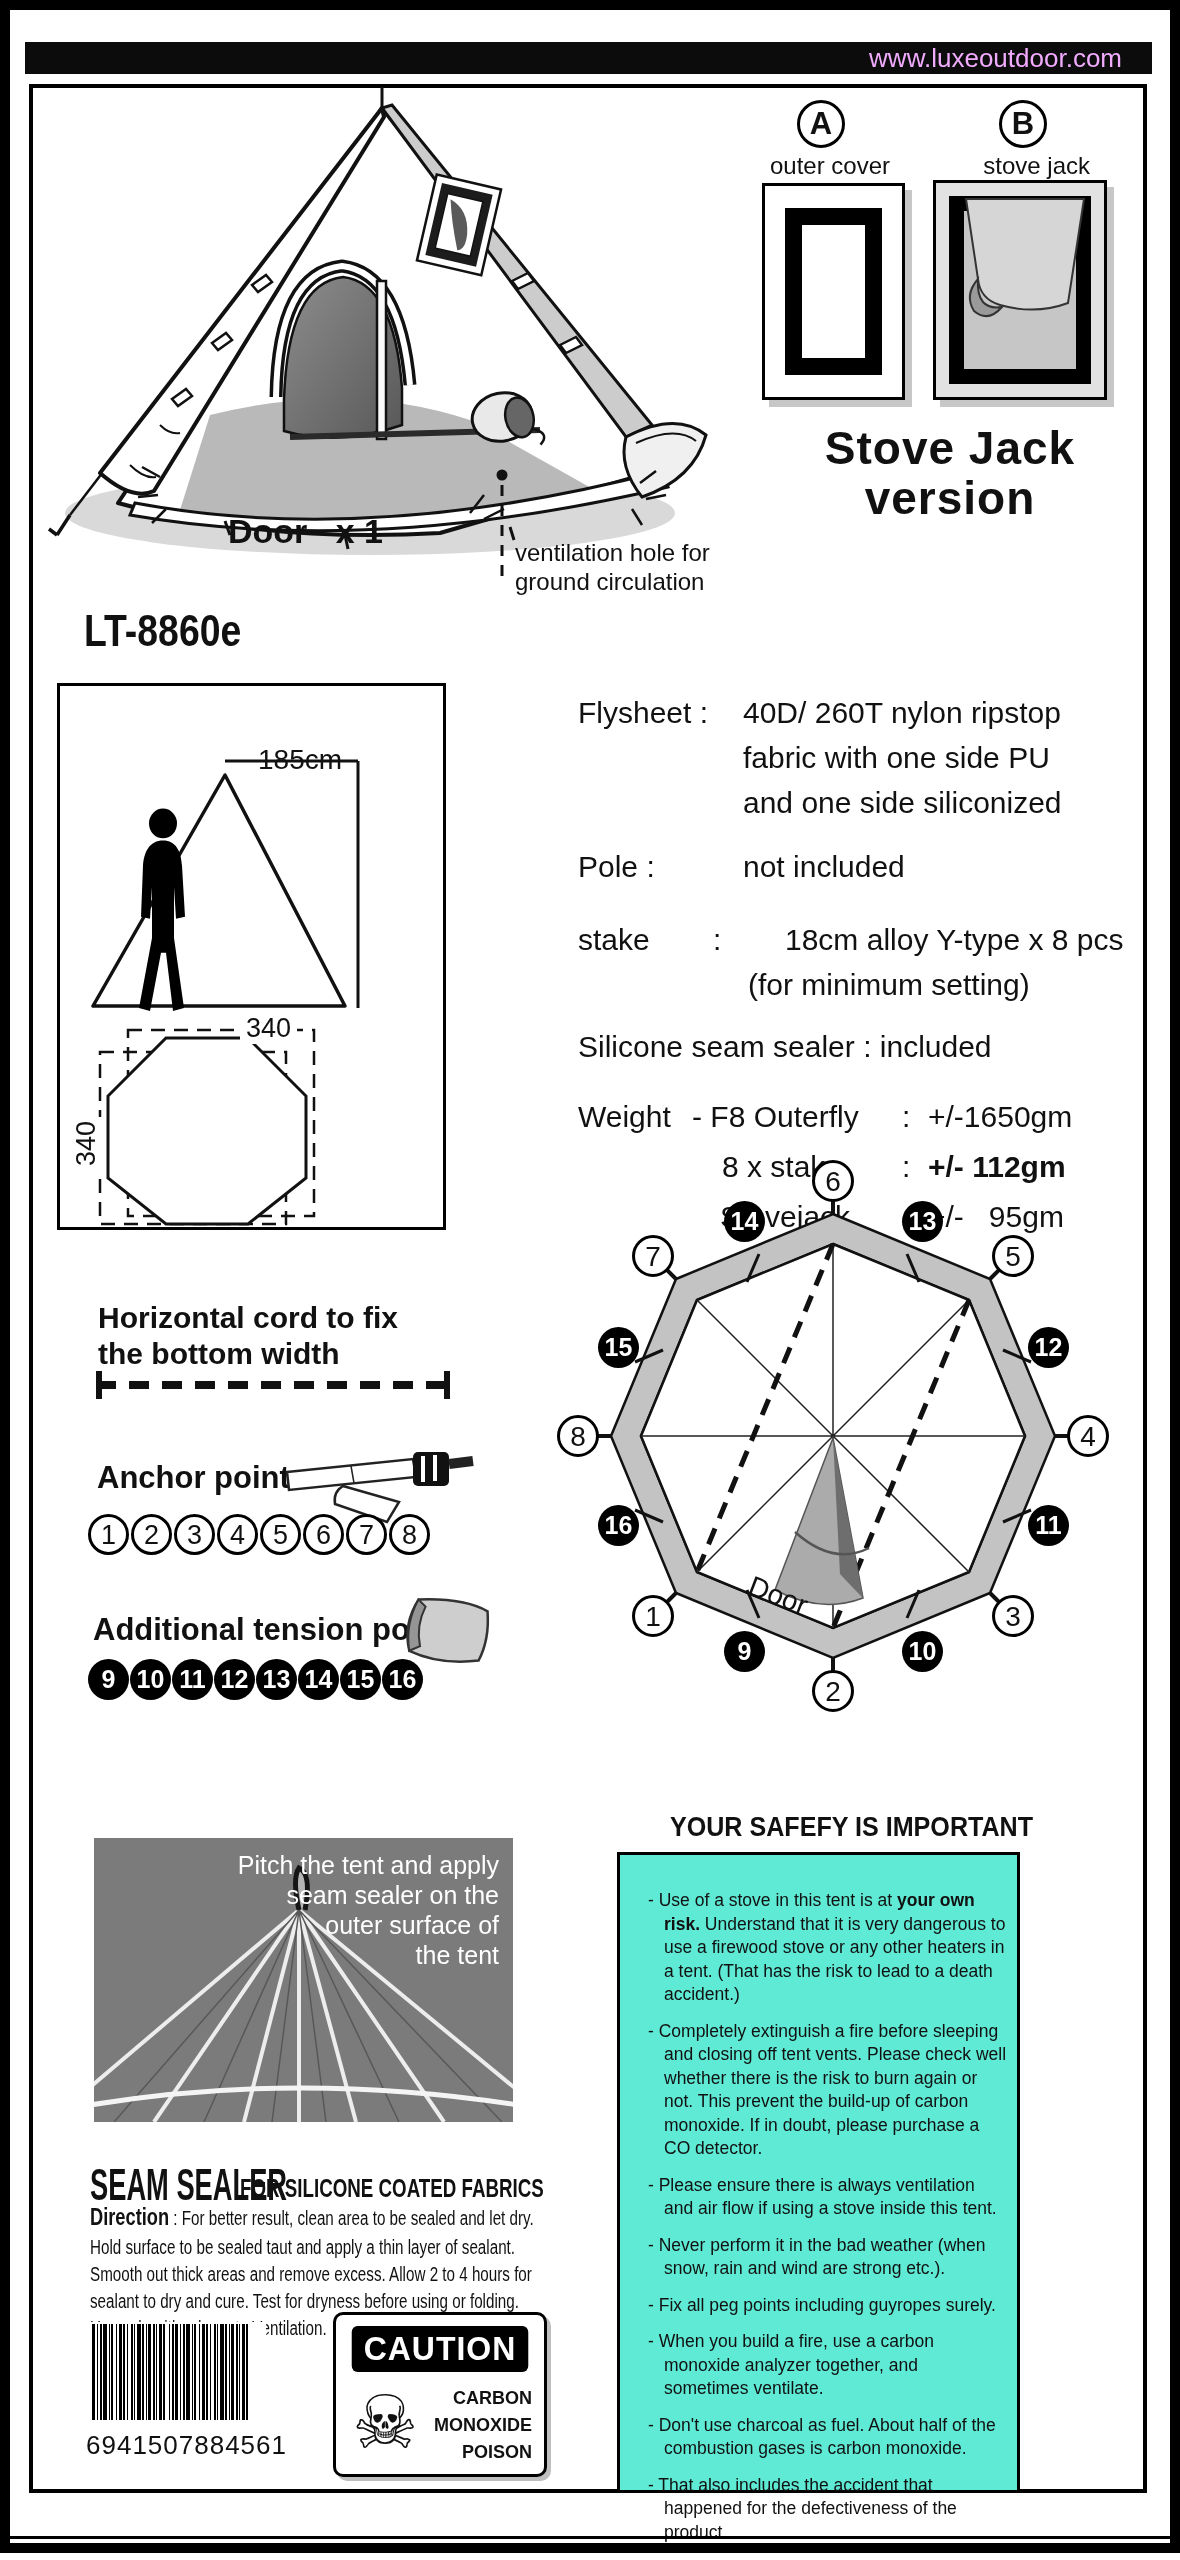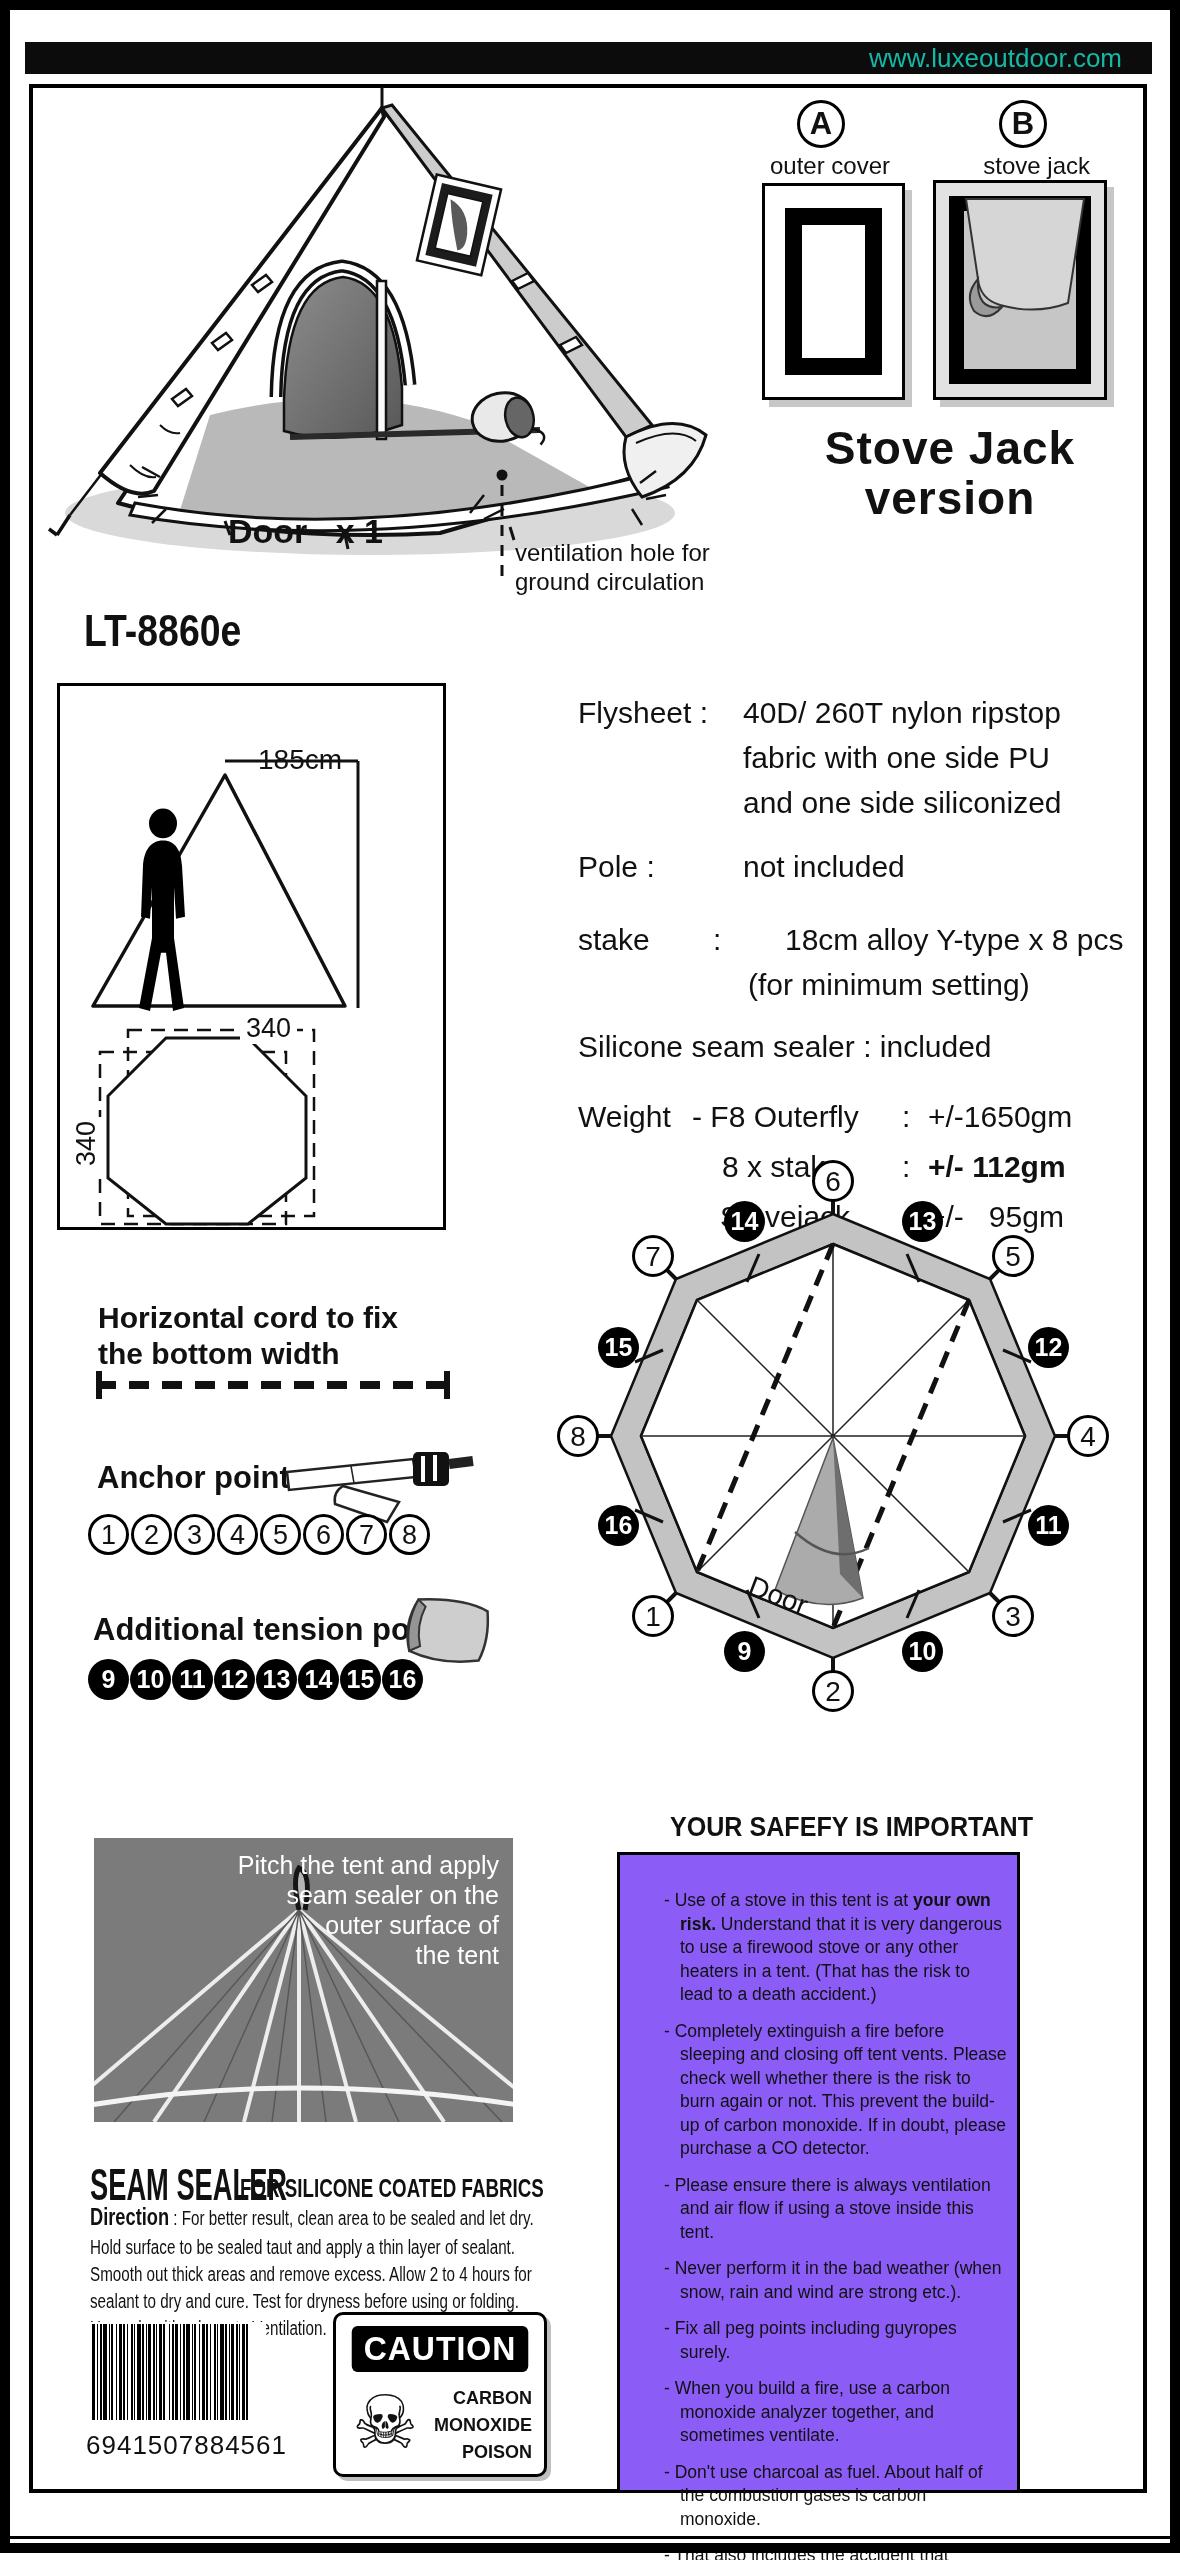--- a/index.html
+++ b/index.html
@@ -5,21 +5,21 @@
   html,body{margin:0;padding:0;background:#fff;}
   *{box-sizing:border-box;}
   #page{position:relative;width:1180px;height:2560px;background:#fff;
         font-family:"Liberation Sans", sans-serif;color:#111;overflow:hidden;}
   .abs{position:absolute;}
   
   #outer-frame{position:absolute;left:0;top:0;right:0;bottom:7px;border:10px solid #000;pointer-events:none;}
   #bottom-thin{position:absolute;left:10px;right:10px;top:2536px;height:3px;background:#000;}
   
   #url-bar{position:absolute;left:25px;top:42px;width:1127px;height:32px;background:#0c0c0c;
-           color:#14b8a6;font-size:26px;line-height:32px;text-align:right;padding-right:30px;}
+           color:#f0abfc;font-size:26px;line-height:32px;text-align:right;padding-right:30px;}
   
   #content-box{position:absolute;left:29px;top:84px;width:1118px;height:2409px;border:4px solid #000;background:#fff;}
   #door-label{left:228px;top:512px;font-size:34px;font-weight:bold;white-space:pre;}
   #vent-label{left:515px;top:538px;font-size:24px;line-height:29px;}
   
   .letter-circle{width:48px;height:48px;border:3.5px solid #000;border-radius:50%;
       font-size:31px;font-weight:bold;text-align:center;line-height:42px;background:#fff;}
   .variant-label{font-size:24px;text-align:right;}
   #img-a{left:762px;top:183px;width:143px;height:217px;background:#fff;border:3px solid #000;box-shadow:7px 7px 0 rgba(0,0,0,0.22);}
   #img-a-frame{position:absolute;left:20px;top:22px;right:20px;bottom:22px;border:17px solid #000;background:#fff;}
@@ -58,22 +58,22 @@
   #photo{left:94px;top:1838px;width:419px;height:284px;background:#7b7b7b;overflow:hidden;}
   #photo-caption{position:absolute;right:14px;top:12px;width:270px;text-align:right;color:#fff;
        font-size:25px;line-height:30px;}
   
   #ss-title{left:90px;top:2160px;font-size:44px;font-weight:bold;transform:scaleX(.62);transform-origin:0 0;white-space:nowrap;letter-spacing:0;}
   #ss-subtitle{left:240px;top:2174px;font-size:25px;font-weight:bold;transform:scaleX(.75);transform-origin:0 0;white-space:nowrap;}
   .dir-line{position:absolute;left:90px;font-size:20px;transform:scaleX(.76);transform-origin:0 0;white-space:nowrap;}
   #dir-1 b{font-size:24px;}
   
   #safety-title{left:617px;top:1812px;width:469px;text-align:center;font-size:27px;font-weight:bold;transform:scaleX(.93);}
-  #safety-box{left:617px;top:1852px;width:403px;height:641px;border:3px solid #000;background:#8b5cf6;
-      padding:34px 10px 0 44px;}
+  #safety-box{left:617px;top:1852px;width:403px;height:641px;border:3px solid #000;background:#5eead4;
+      padding:34px 10px 0 28px;}
   #safety-box p{margin:0 0 13px 0;font-size:17.5px;line-height:23.5px;padding-left:16px;text-indent:-16px;}
   
   #barcode{left:86px;top:2322px;width:180px;height:142px;background:#fff;}
   #barcode-number{position:absolute;left:0;top:108px;width:172px;text-align:center;font-size:26px;letter-spacing:1px;}
   
   #caution-box{left:333px;top:2312px;width:214px;height:165px;border:3px solid #000;border-radius:10px;
       background:#fff;box-shadow:4px 4px 0 rgba(0,0,0,0.25);}
   #caution-header{position:absolute;left:13px;top:11px;right:13px;height:46px;background:#000;border-radius:6px;
       color:#fff;font-size:33px;font-weight:bold;text-align:center;line-height:46px;letter-spacing:1px;transform:scaleX(.97);}
   #skull{position:absolute;left:16px;top:58px;font-size:74px;line-height:100px;}

